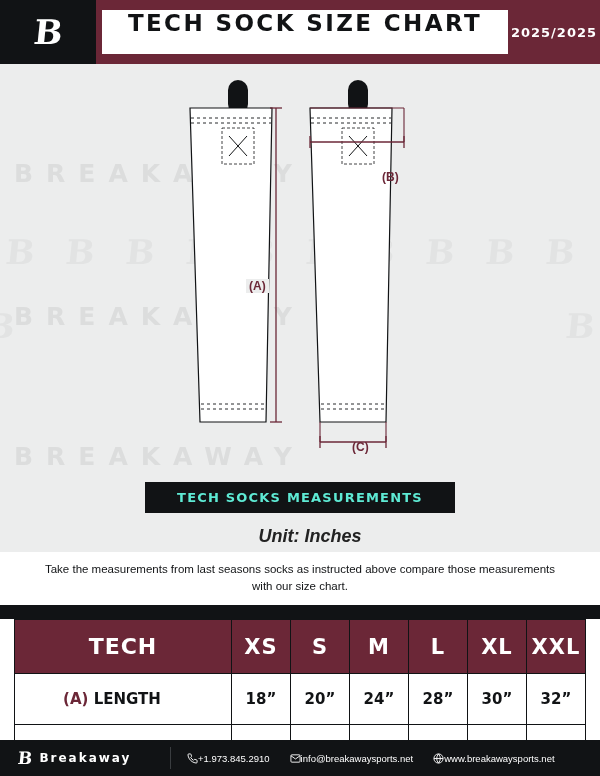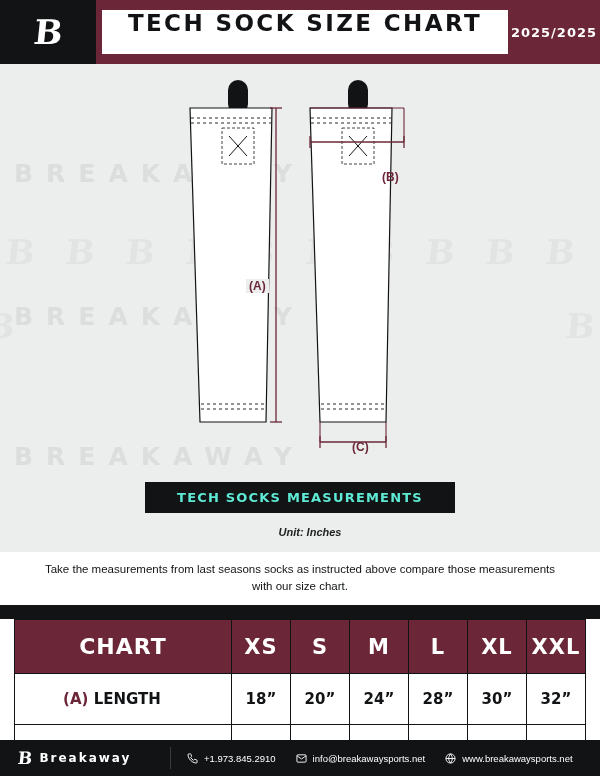--- a/index.html
+++ b/index.html
@@ -112,21 +112,21 @@
     padding: 8px 32px;
     font-family: "DejaVu Sans", sans-serif;
     font-weight: 700;
     font-size: 13px;
     letter-spacing: 1.2px;
   }
   .unit-band {
     height: 26px;
     background: #eceded;
     text-align: center;
-    font-size: 11px;
+    font-size: 18px;
     font-style: italic;
     font-weight: 700;
     color: #222;
     padding-left: 20px;
   }
 
   
   .instruction {
     background: #ffffff;
     padding: 9px 40px 11px;
@@ -199,21 +199,21 @@
   .footer-items {
     flex: 1;
     display: flex;
     align-items: center;
     gap: 20px;
     font-size: 9.5px;
     border-left: 1px solid #3a3d40;
     padding-left: 16px;
     height: 22px;
   }
-  .footer-item { display: flex; align-items: center; gap: 6px; }
+  .footer-item { display: flex; align-items: center; }
   .footer-item svg { display: block; }
 </style>
 </head>
 <body>
 
 <div class="page">
 
   <div class="header">
     <div class="header-logo-box">
       <span class="logo-b">B</span>
@@ -309,21 +309,21 @@
           <col class="c-label">
           <col>
           <col>
           <col>
           <col>
           <col>
           <col>
         </colgroup>
       <thead>
         <tr>
-          <th class="size-col">CHART</th>
+          <th class="size-col">TECH</th>
           <th>XS</th>
           <th>S</th>
           <th>M</th>
           <th>L</th>
           <th>XL</th>
           <th>XXL</th>
         </tr>
       </thead>
       <tbody>
         <tr>

